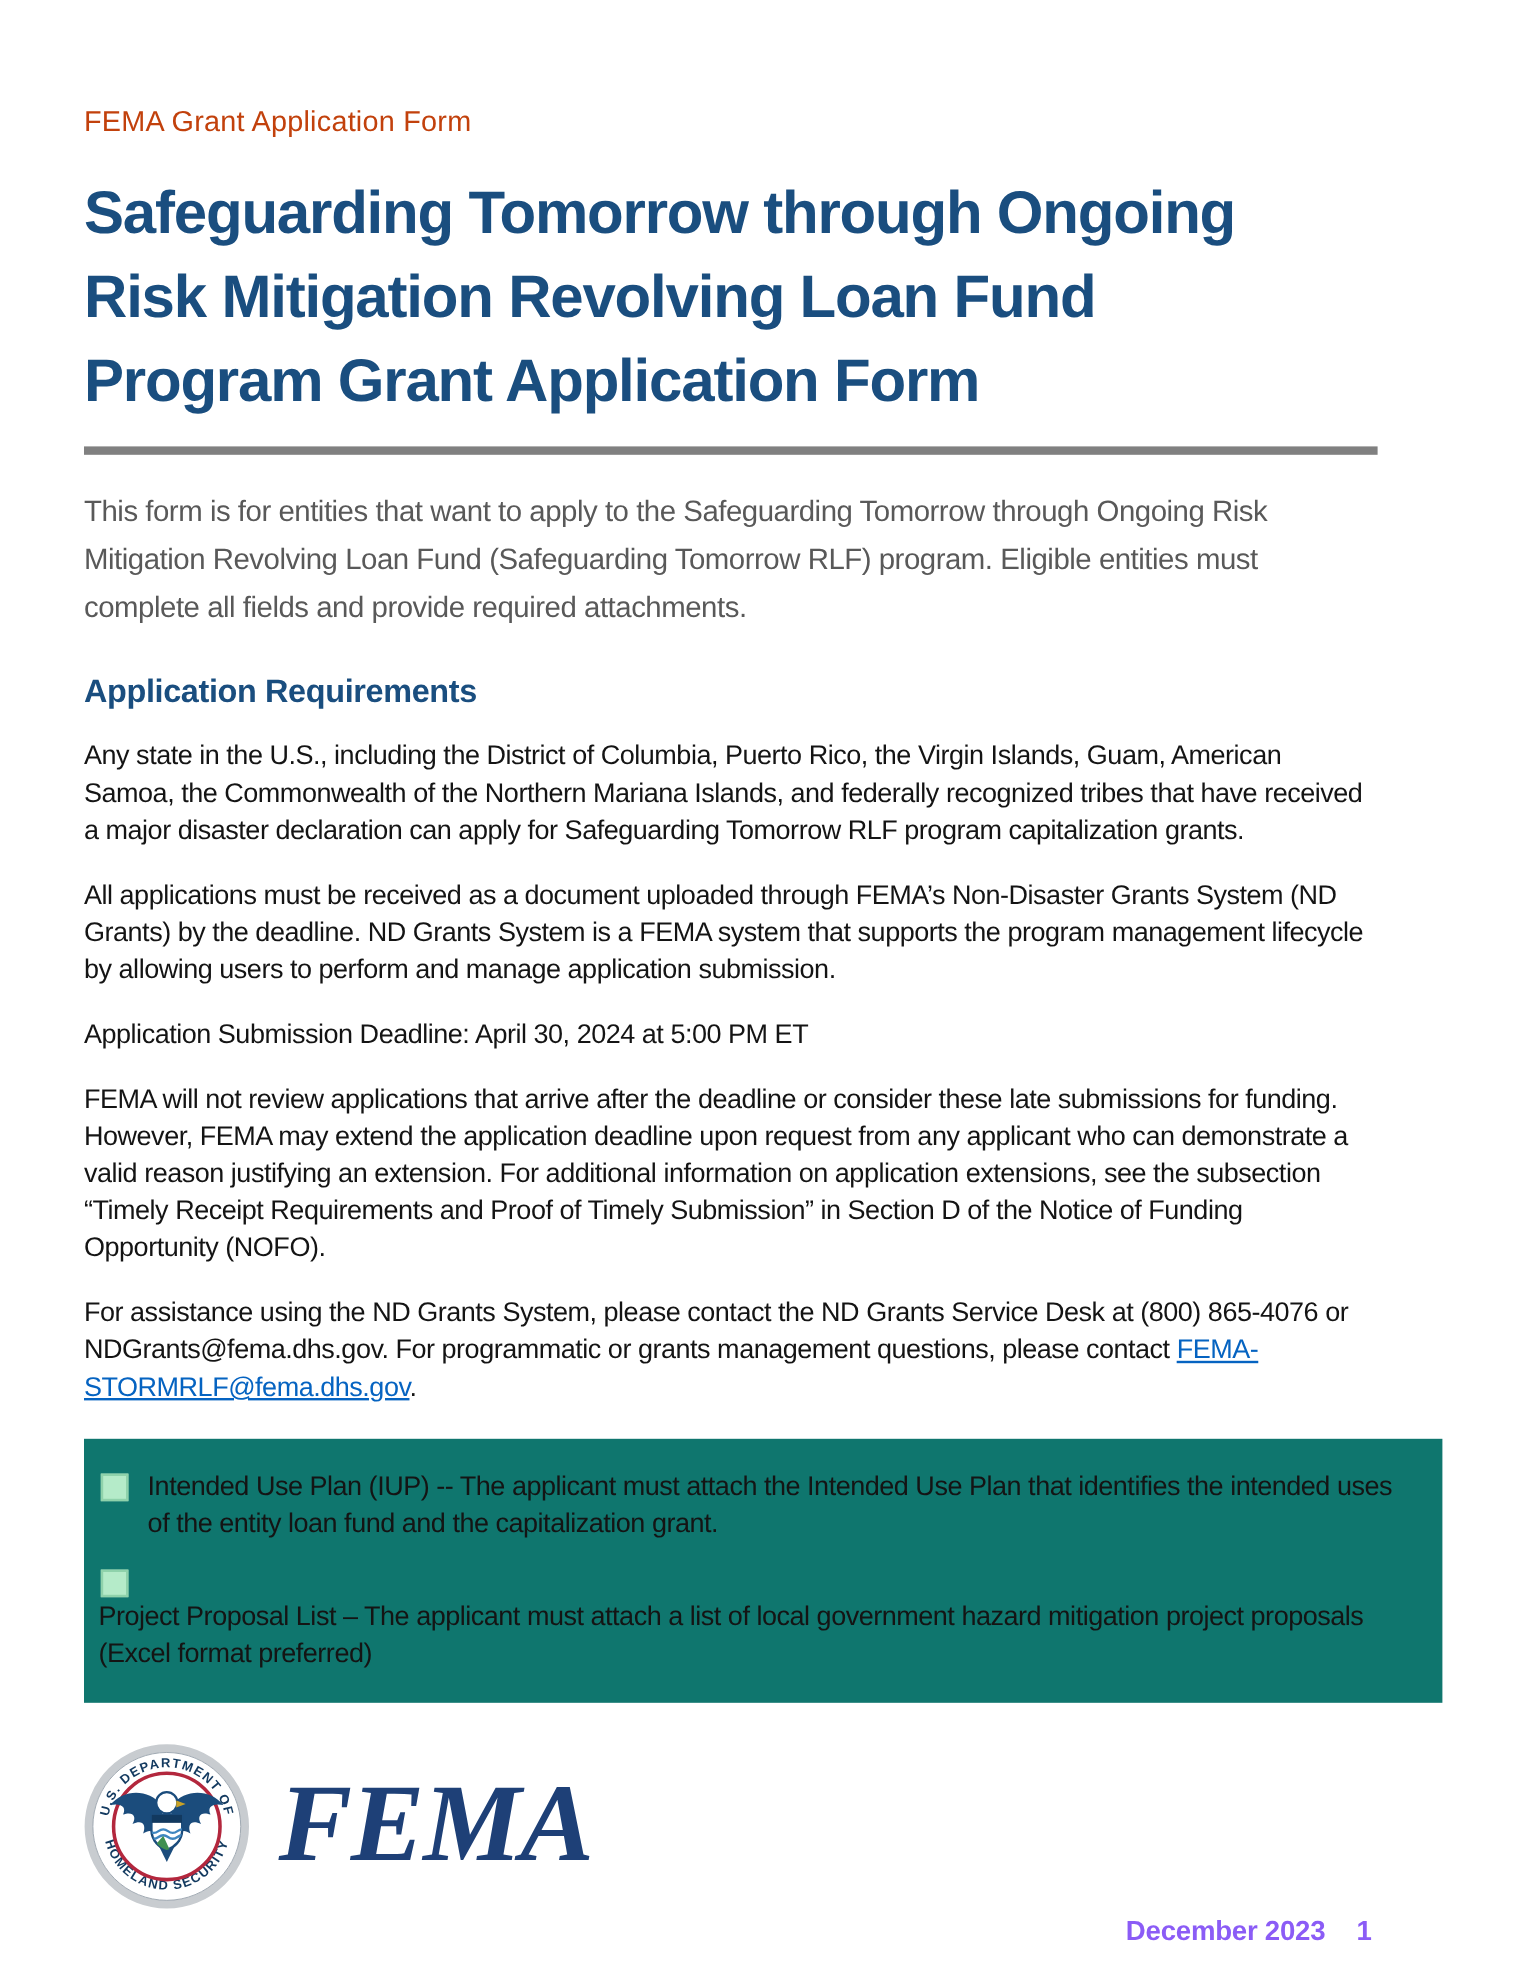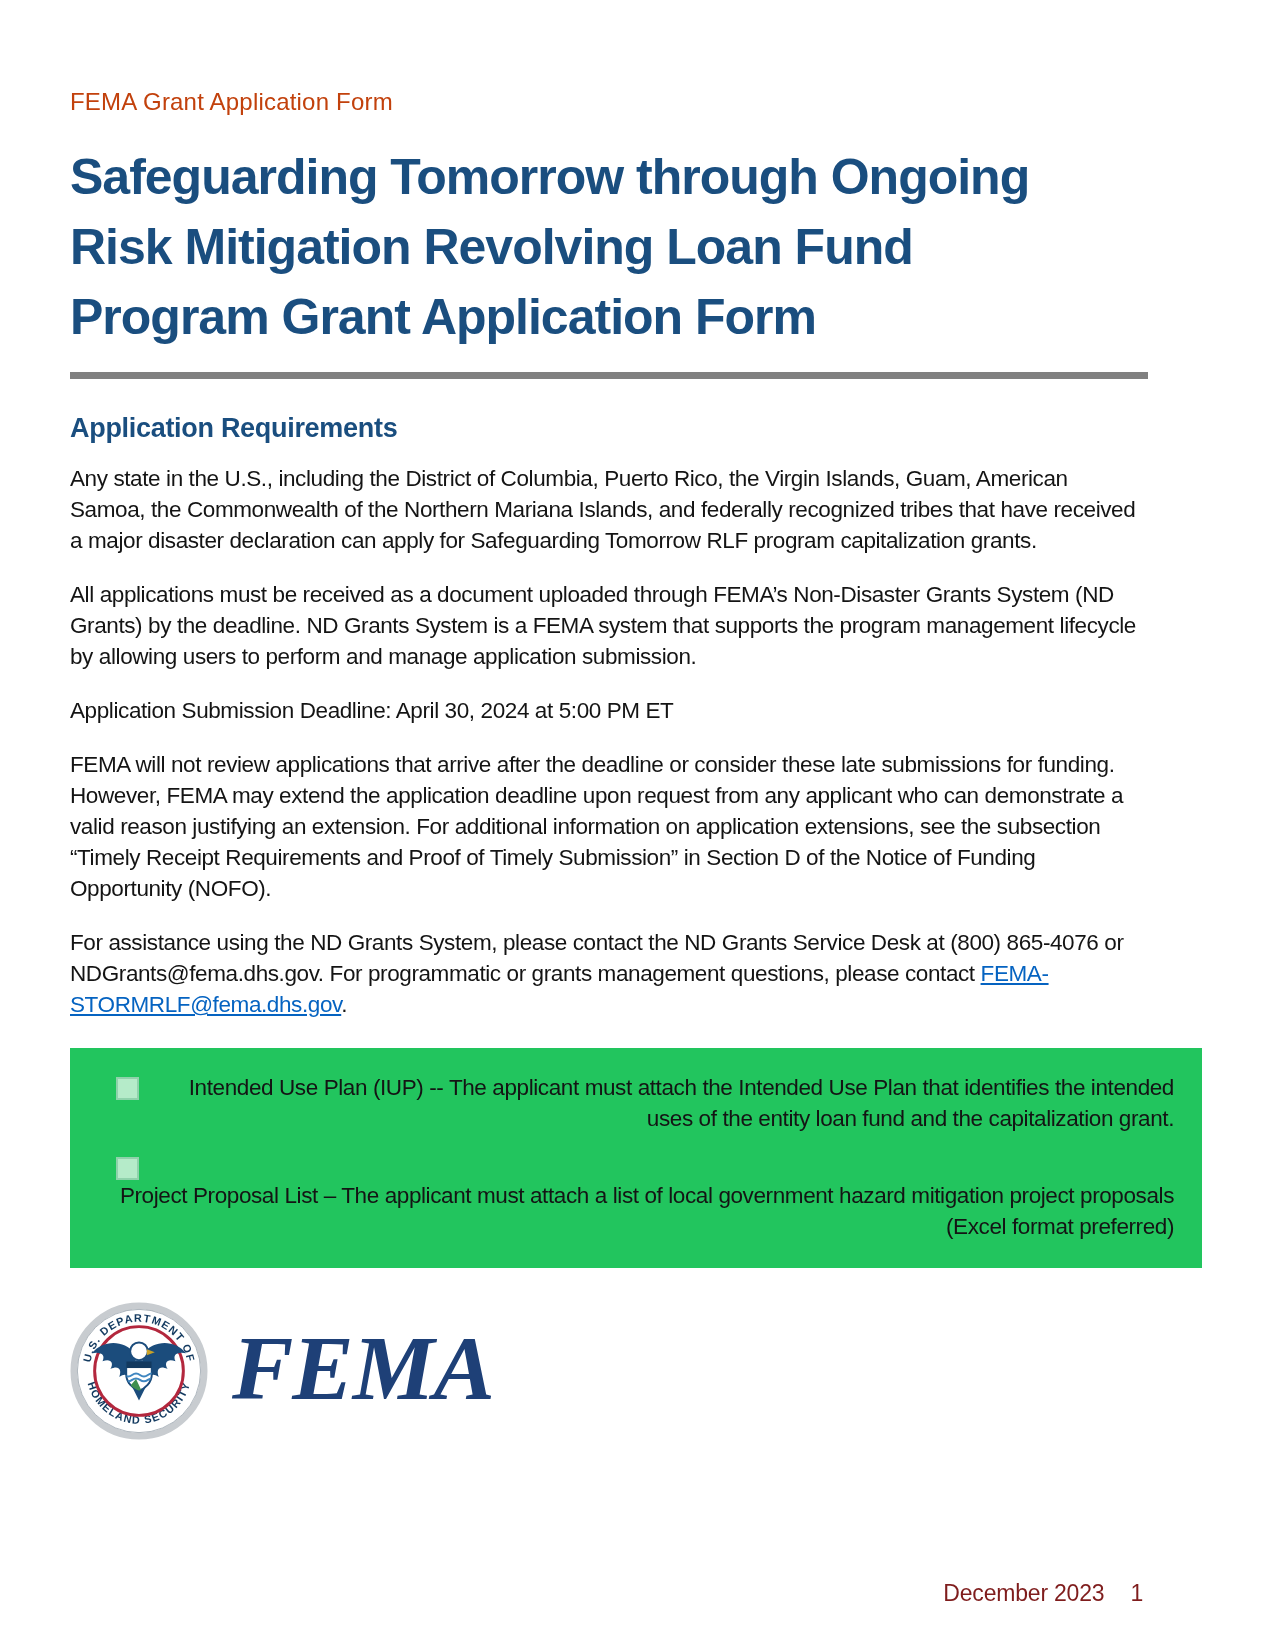--- a/index.html
+++ b/index.html
@@ -61,23 +61,22 @@
   .para:first-of-type{margin-top:20px;}
   .link{
     color:#0563c1;
     text-decoration:underline;
     cursor:pointer;
   }
   .callout{
     margin-top:28px;
     width:1132px;
     box-sizing:border-box;
-    background:#22c55e;
-    padding:24px 28px 26px 44px;
-    text-align:right;
+    background:#0f766e;
+    padding:24px 28px 26px 12px;
   }
   .check-row{
     display:flex;
     align-items:flex-start;
   }
   .check-row + .check-row{margin-top:18px;flex-direction:column;}
   .checkbox{
     flex:none;
     width:19px;height:19px;
     background:#b5ebc9;
@@ -102,42 +101,44 @@
     font-size:92px;
     line-height:92px;
     letter-spacing:-1px;
     margin-left:24px;
     margin-top:-6px;
     font-style:italic;
   }
   .footer{
     position:absolute;
     right:132px;
-    bottom:42px;
+    bottom:26px;
     font-size:23px;
-    color:#7f1d1d;
+    color:#8b5cf6;
     letter-spacing:-0.2px;
+    font-weight:bold;
   }
   .footer .pagenum{margin-left:26px;}
 </style>
 </head>
 <body>
 
 <main class="content">
 
   <div class="eyebrow">FEMA Grant Application Form</div>
 
   <h1 class="title">
     <span>Safeguarding Tomorrow through Ongoing</span>
     <span>Risk Mitigation Revolving Loan Fund</span>
     <span>Program Grant Application Form</span>
   </h1>
 
   <div class="rule"></div>
 
+  <p class="intro">This form is for entities that want to apply to the Safeguarding Tomorrow through Ongoing Risk Mitigation Revolving Loan Fund (Safeguarding Tomorrow RLF) program. Eligible entities must complete all fields and provide required attachments.</p>
 
   <h2 class="h2">Application Requirements</h2>
 
   <p class="para">Any state in the U.S., including the District of Columbia, Puerto Rico, the Virgin Islands, Guam, American Samoa, the Commonwealth of the Northern Mariana Islands, and federally recognized tribes that have received a major disaster declaration can apply for Safeguarding Tomorrow RLF program capitalization grants.</p>
 
   <p class="para">All applications must be received as a document uploaded through FEMA’s Non-Disaster Grants System (ND Grants) by the deadline. ND Grants System is a FEMA system that supports the program management lifecycle by allowing users to perform and manage application submission.</p>
 
   <p class="para">Application Submission Deadline: April 30, 2024 at 5:00 PM ET</p>
 
   <p class="para">FEMA will not review applications that arrive after the deadline or consider these late submissions for funding. However, FEMA may extend the application deadline upon request from any applicant who can demonstrate a valid reason justifying an extension. For additional information on application extensions, see the subsection “Timely Receipt Requirements and Proof of Timely Submission” in Section D of the Notice of Funding Opportunity (NOFO).</p>

